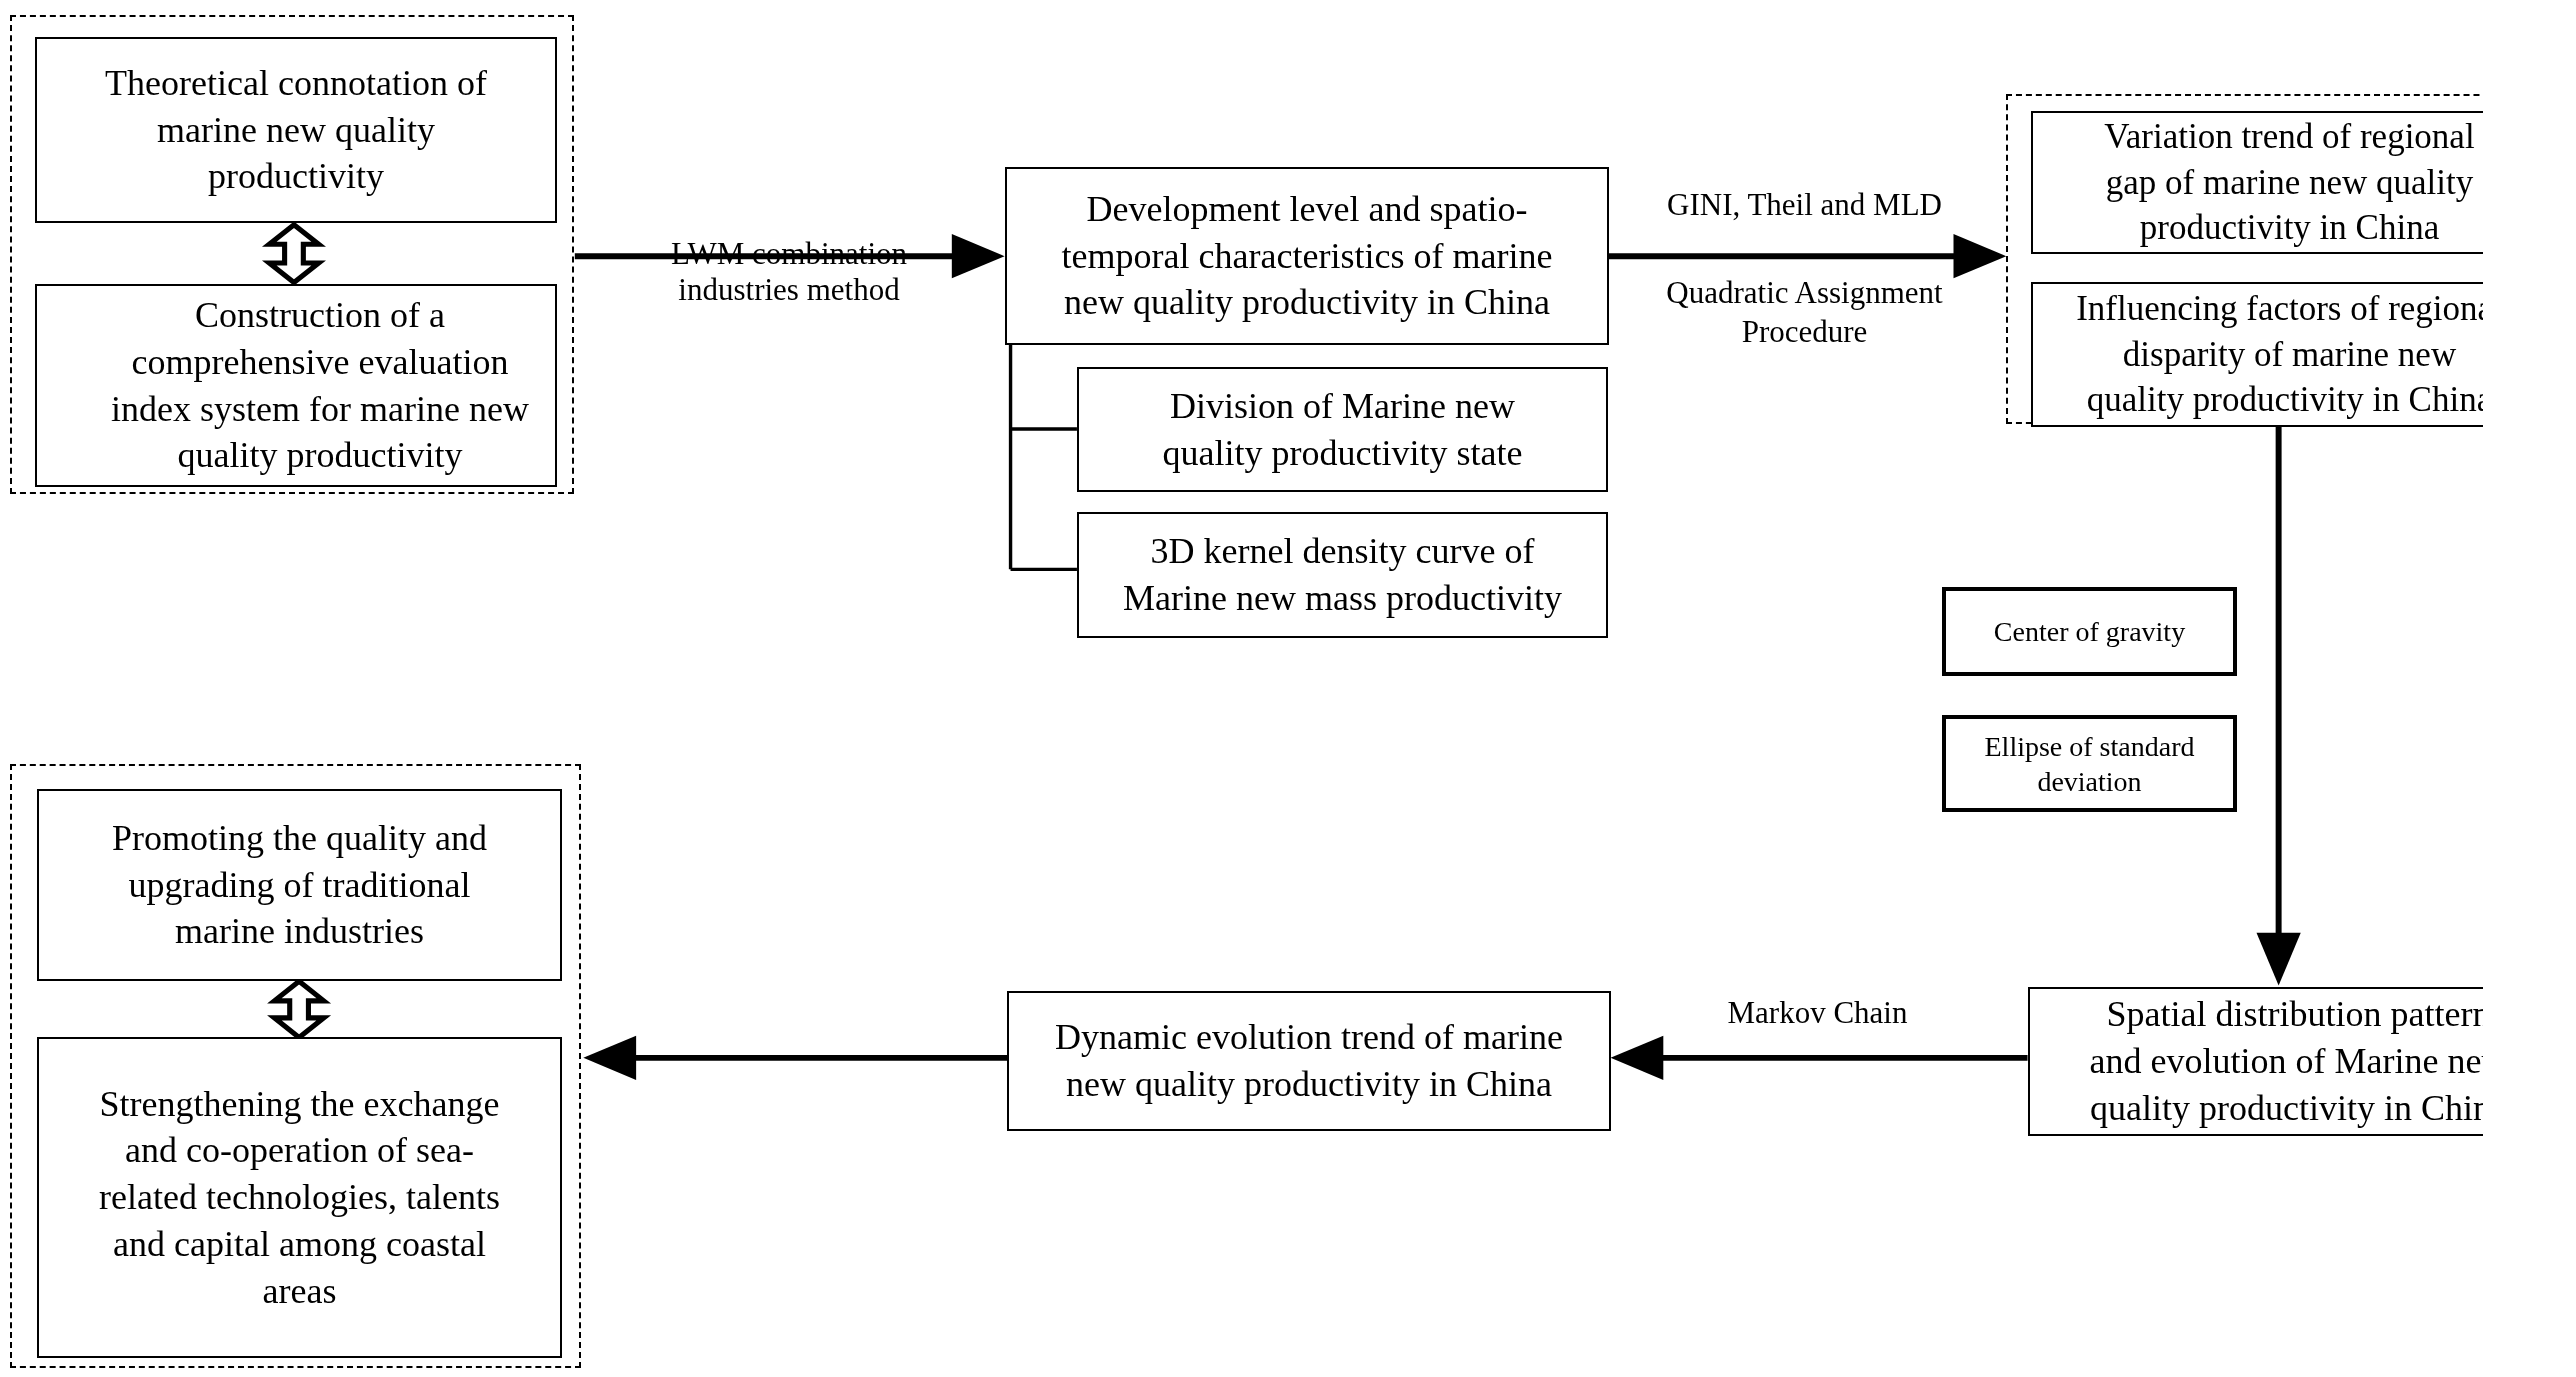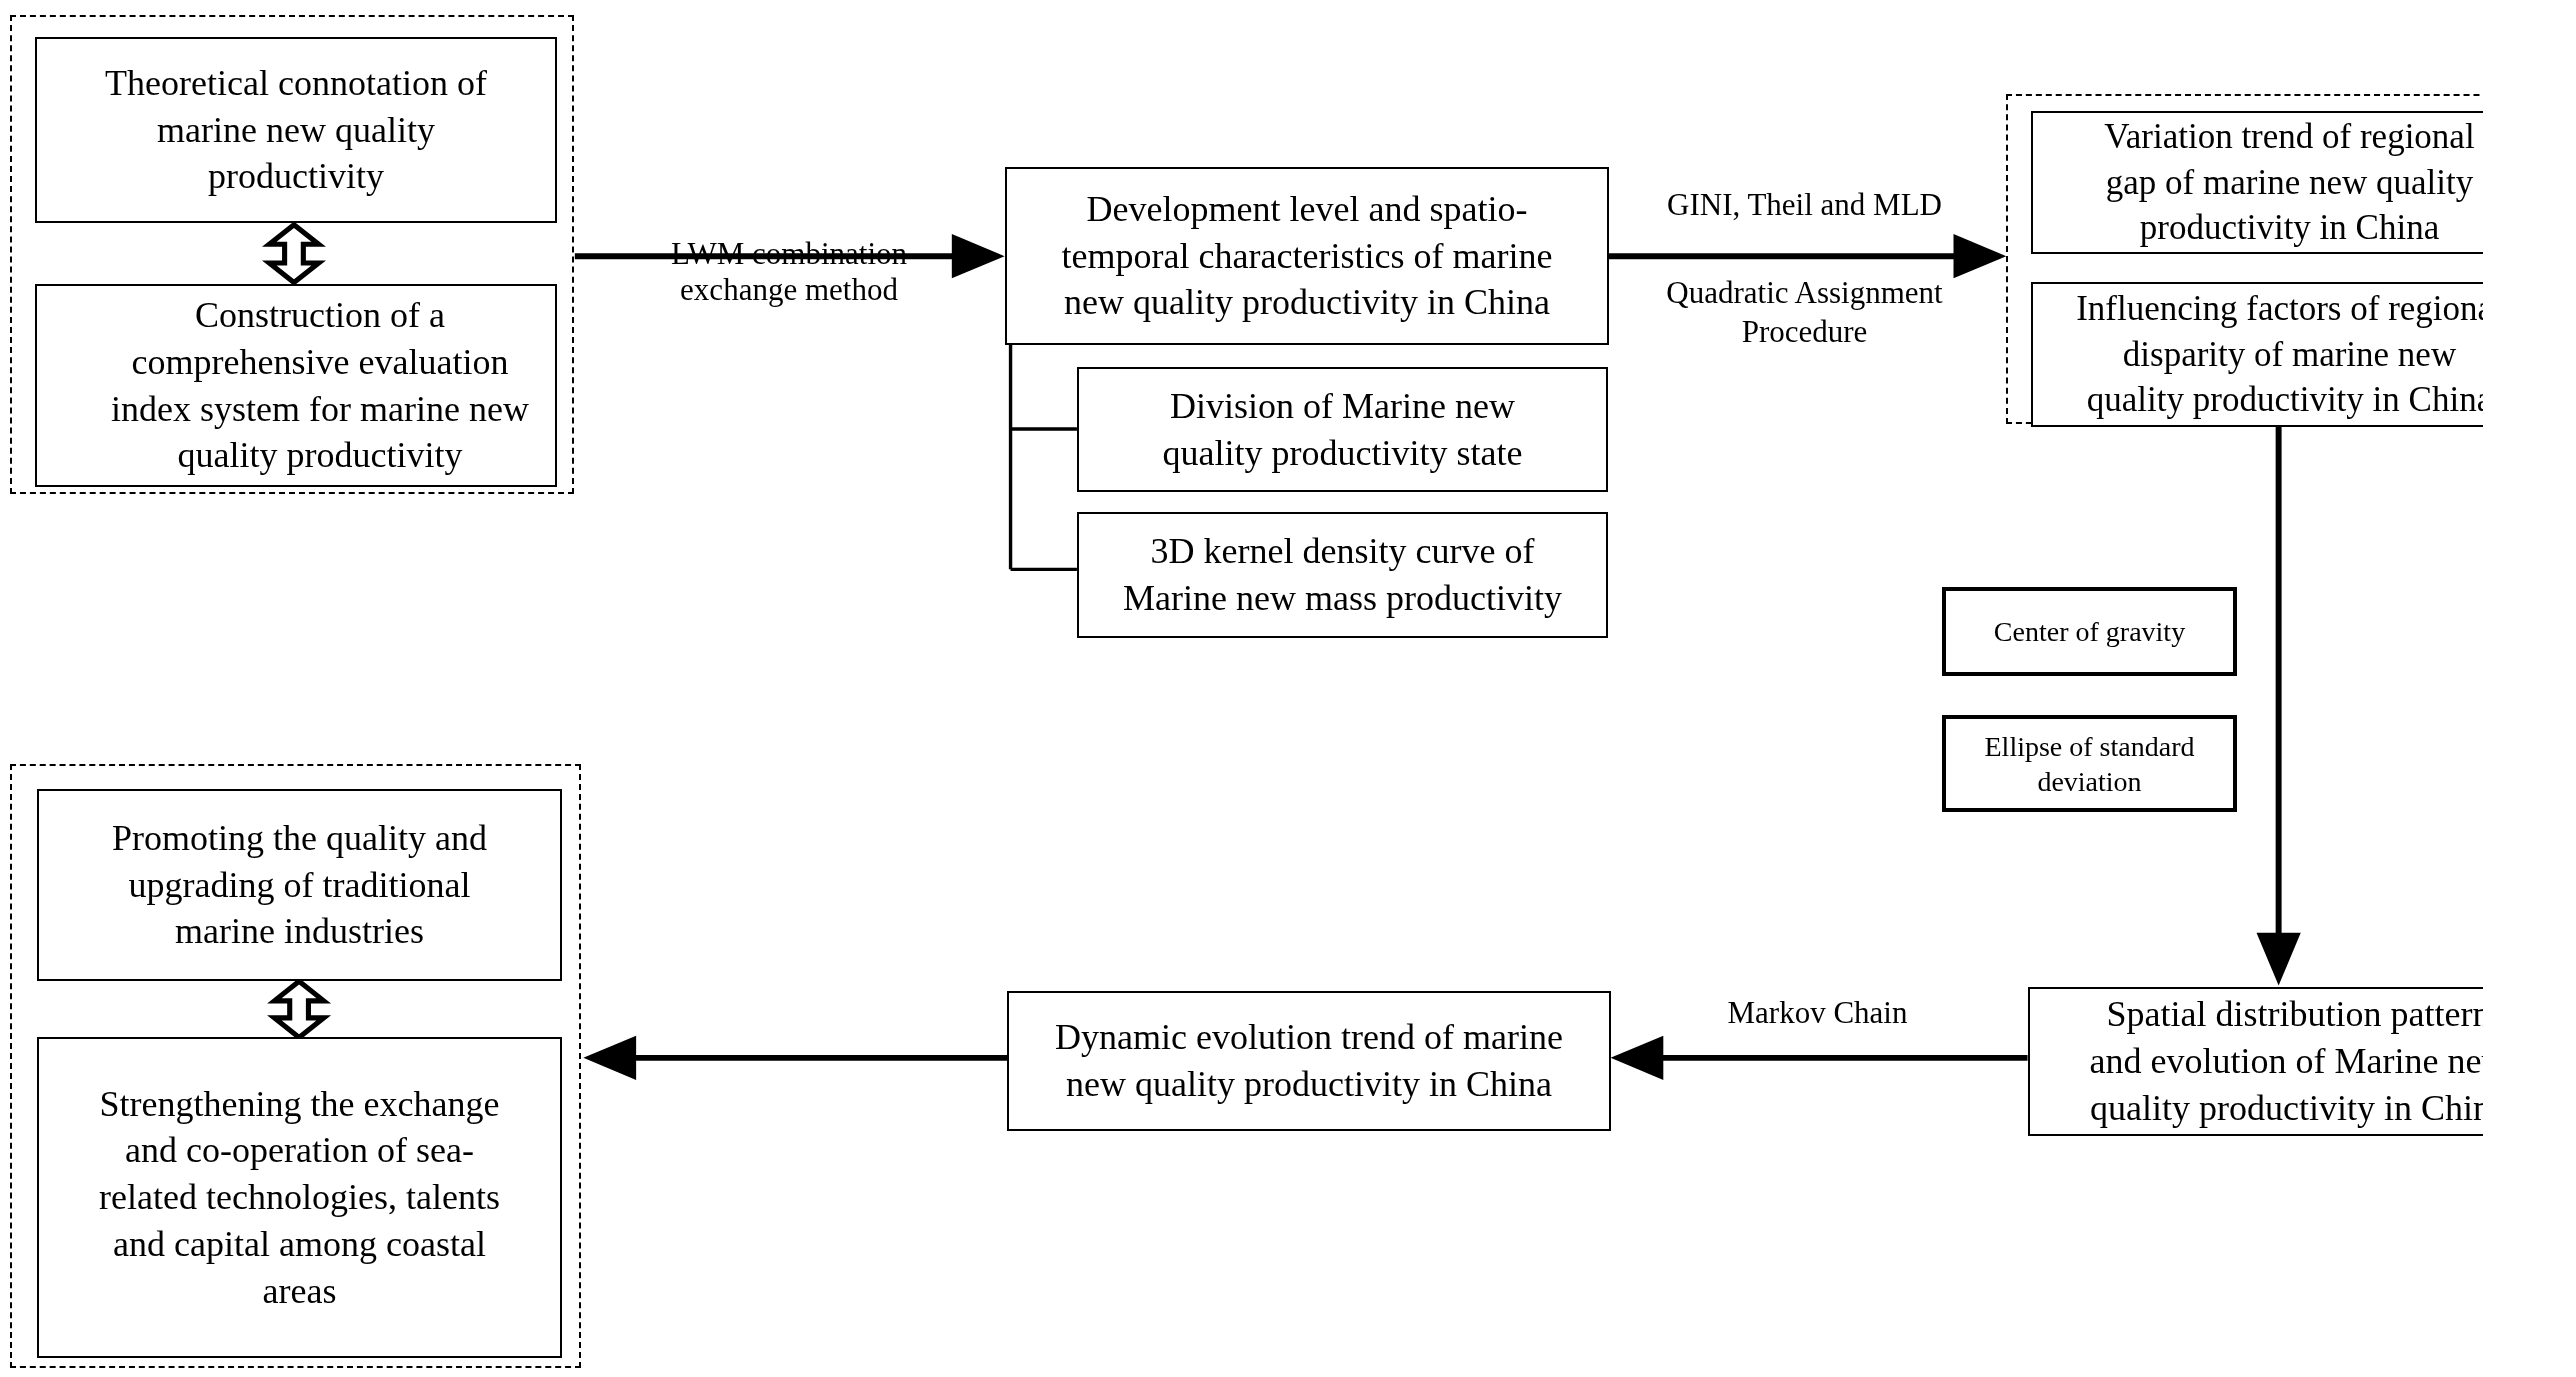--- a/index.html
+++ b/index.html
@@ -90,21 +90,21 @@
 productivity</div>
   </div>
   <div class="box" style="left:35px; top:284px; width:522px; height:203px;padding-left:48px;">
     <div class="txt">Construction of a
 comprehensive evaluation
 index system for marine new
 quality productivity</div>
   </div>
 
   <div class="edge-label" style="left:576px; top:199px; width:426px;margin-top:36px;">LWM combination</div>
-  <div class="edge-label" style="left:576px; top:271px; width:426px;">exchange method</div>
+  <div class="edge-label" style="left:576px; top:271px; width:426px;">industries method</div>
 
   <div class="box" style="left:1005px; top:167px; width:604px; height:178px;">
     <div class="txt">Development level and spatio-
 temporal characteristics of marine
 new quality productivity in China</div>
   </div>
   <div class="box" style="left:1077px; top:367px; width:531px; height:125px;">
     <div class="txt">Division of Marine new
 quality productivity state</div>
   </div>

